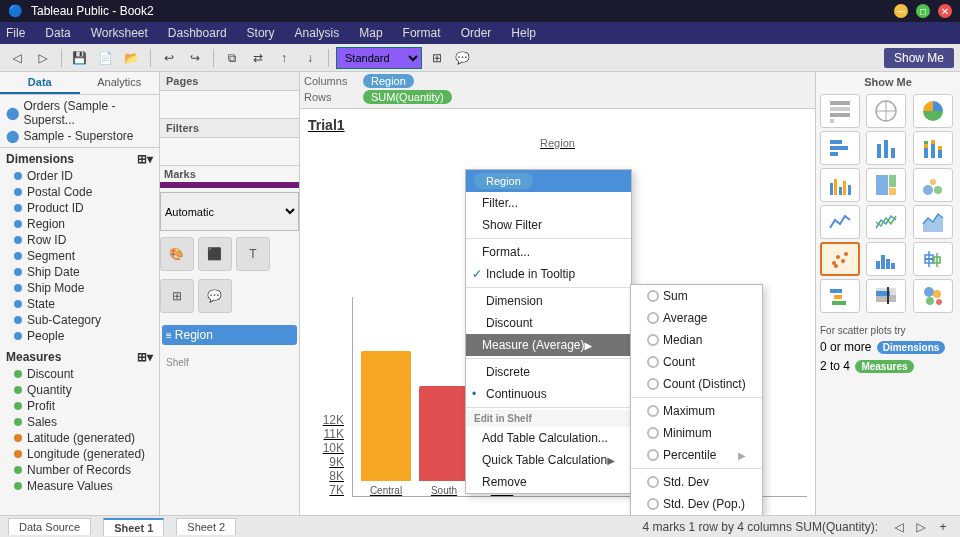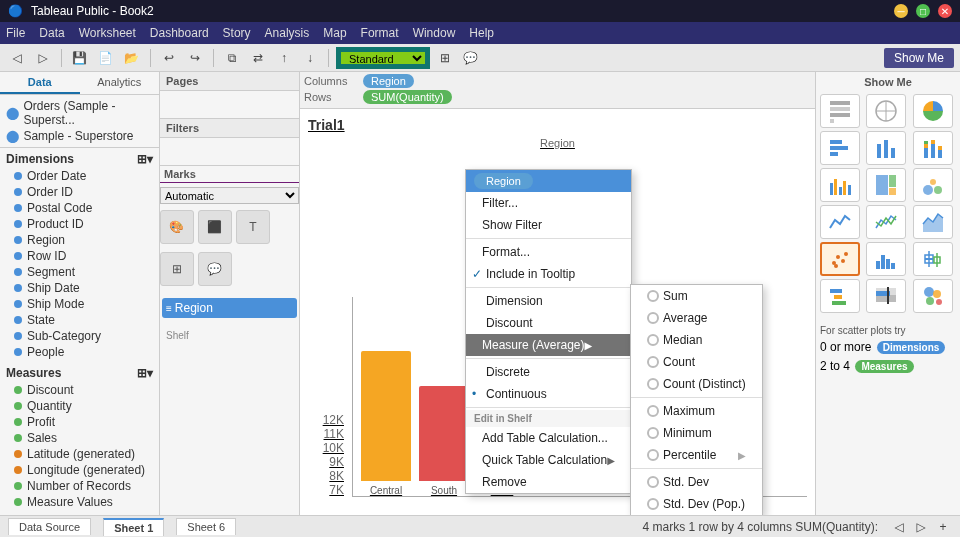--- a/index.html
+++ b/index.html
@@ -23,21 +23,21 @@
     .tb-close { background: #f05050; }
 
     
     .menu-bar {
       background: #2d2d6e;
       color: white;
       height: 22px;
       display: flex;
       align-items: center;
       padding: 0 6px;
-      gap: 14px;
+      gap: 20px;
       font-size: 11px;
     }
     .menu-item { color: #ddd; cursor: pointer; }
 
     
     .toolbar {
       background: #e8e8e8;
       height: 28px;
       display: flex;
       align-items: center;
@@ -50,21 +50,21 @@
       background: #e8e8e8;
       border: 1px solid transparent;
       border-radius: 2px;
       cursor: pointer;
       display: flex; align-items: center; justify-content: center;
       font-size: 12px; color: #444;
     }
     .toolbar-sep { width: 1px; height: 18px; background: #bbb; margin: 0 3px; }
     .toolbar-select {
       height: 22px; padding: 0 4px;
-      border: 5px solid #0f766e; background: #84cc16;
+      border: 1px solid #0f766e; background: #8b5cf6;
       font-size: 11px; min-width: 80px;
     }
     .show-me-btn {
       margin-left: auto;
       background: #4a4a8a;
       color: white;
       border: none;
       padding: 3px 10px;
       border-radius: 2px;
       cursor: pointer;
@@ -210,25 +210,25 @@
     }
     .bar-group { display: flex; flex-direction: column; align-items: center; gap: 2px; }
     .bar {
       width: 50px;
       border-radius: 2px 2px 0 0;
     }
     .bar-label { font-size: 10px; color: #555; margin-top: 2px; }
     .marks-header {
       font-size: 11px; font-weight: bold; color: #555;
       padding: 2px 4px;
-      border-bottom: 1px solid #701a75;
+      border-bottom: 6px solid #701a75;
       margin-bottom: 4px;
     }
     .marks-type-select {
-      width: 100%; height: 17px; font-size: 11px; margin-bottom: 6px;
+      width: 100%; height: 39px; font-size: 11px; margin-bottom: 6px;
       border: 1px solid #bbb;
     }
     .marks-buttons {
       display: flex; gap: 4px; margin-bottom: 8px;
     }
     .mark-btn {
       width: 34px; height: 34px;
       background: #e0e0e0;
       border: 1px solid #ccc;
       border-radius: 3px;
@@ -347,21 +347,21 @@
 
 <div class="menu-bar">
   <span class="menu-item">File</span>
   <span class="menu-item">Data</span>
   <span class="menu-item">Worksheet</span>
   <span class="menu-item">Dashboard</span>
   <span class="menu-item">Story</span>
   <span class="menu-item">Analysis</span>
   <span class="menu-item">Map</span>
   <span class="menu-item">Format</span>
-  <span class="menu-item">Window</span>
+  <span class="menu-item">Order</span>
   <span class="menu-item">Help</span>
 </div>
 
 <div class="toolbar">
   <button class="toolbar-btn">◁</button>
   <button class="toolbar-btn">▷</button>
   <div class="toolbar-sep"></div>
   <button class="toolbar-btn">💾</button>
   <button class="toolbar-btn">📄</button>
   <button class="toolbar-btn">📂</button>
@@ -405,24 +405,20 @@
       </div>
     </div>
 
     <div class="dim-section">
       <div class="dim-header">
         <span>Dimensions</span>
         <span style="cursor:pointer;">⊞▾</span>
       </div>
       <div class="dim-item">
         <div class="dot dot-blue"></div>
-        <span>Order Date</span>
-      </div>
-      <div class="dim-item">
-        <div class="dot dot-blue"></div>
         <span>Order ID</span>
       </div>
       <div class="dim-item">
         <div class="dot dot-blue"></div>
         <span>Postal Code</span>
       </div>
       <div class="dim-item">
         <div class="dot dot-blue"></div>
         <span>Product ID</span>
       </div>
@@ -863,20 +859,20 @@
         </div>
       </div>
     </div>
 
   </div>
 </div>
 
 <div class="bottom-bar">
   <div class="sheet-tab">Data Source</div>
   <div class="sheet-tab active">Sheet 1</div>
-  <div class="sheet-tab">Sheet 6</div>
+  <div class="sheet-tab">Sheet 2</div>
   <span style="margin-left:auto;">4 marks  1 row by 4 columns  SUM(Quantity):</span>
   <div style="display:flex;gap:4px;align-items:center;">
     <button class="toolbar-btn" style="width:18px;height:18px;">◁</button>
     <button class="toolbar-btn" style="width:18px;height:18px;">▷</button>
     <button class="toolbar-btn" style="width:18px;height:18px;">+</button>
   </div>
 </div>
 
 </body></html>

